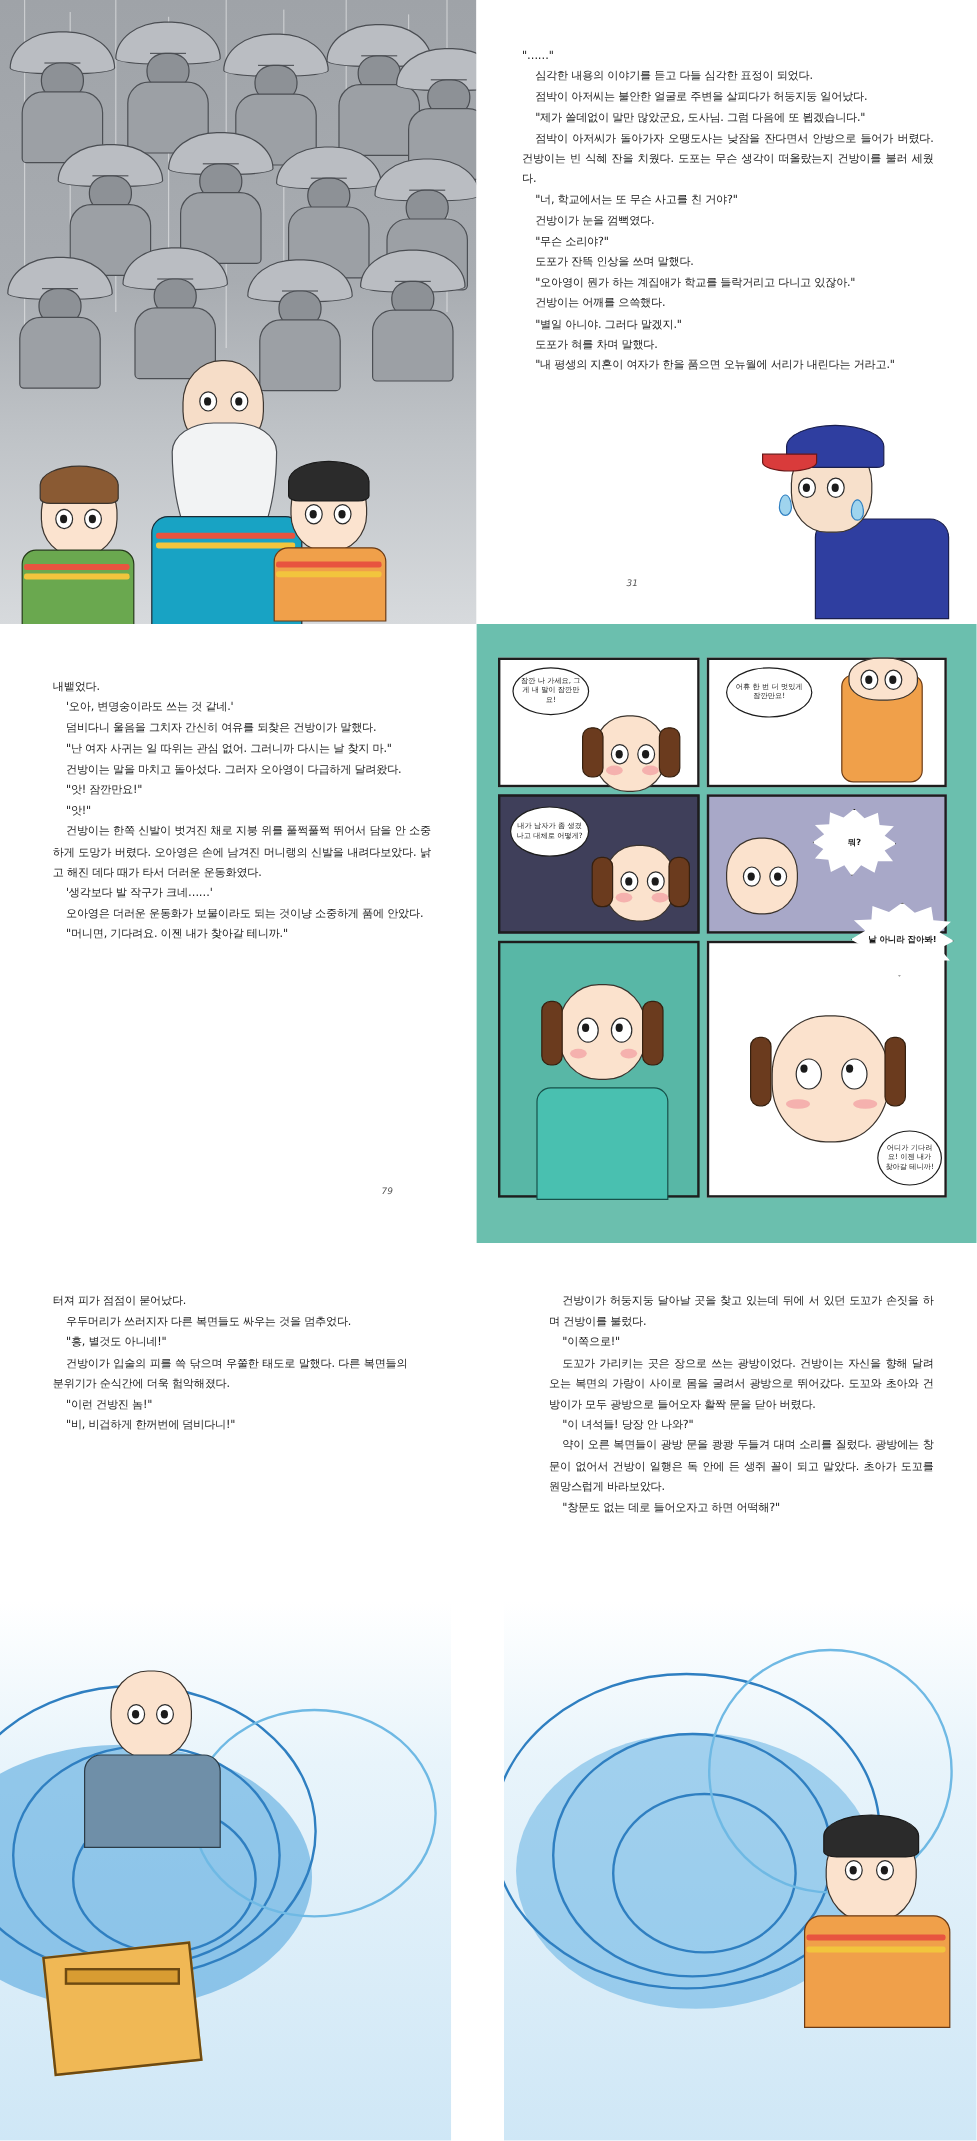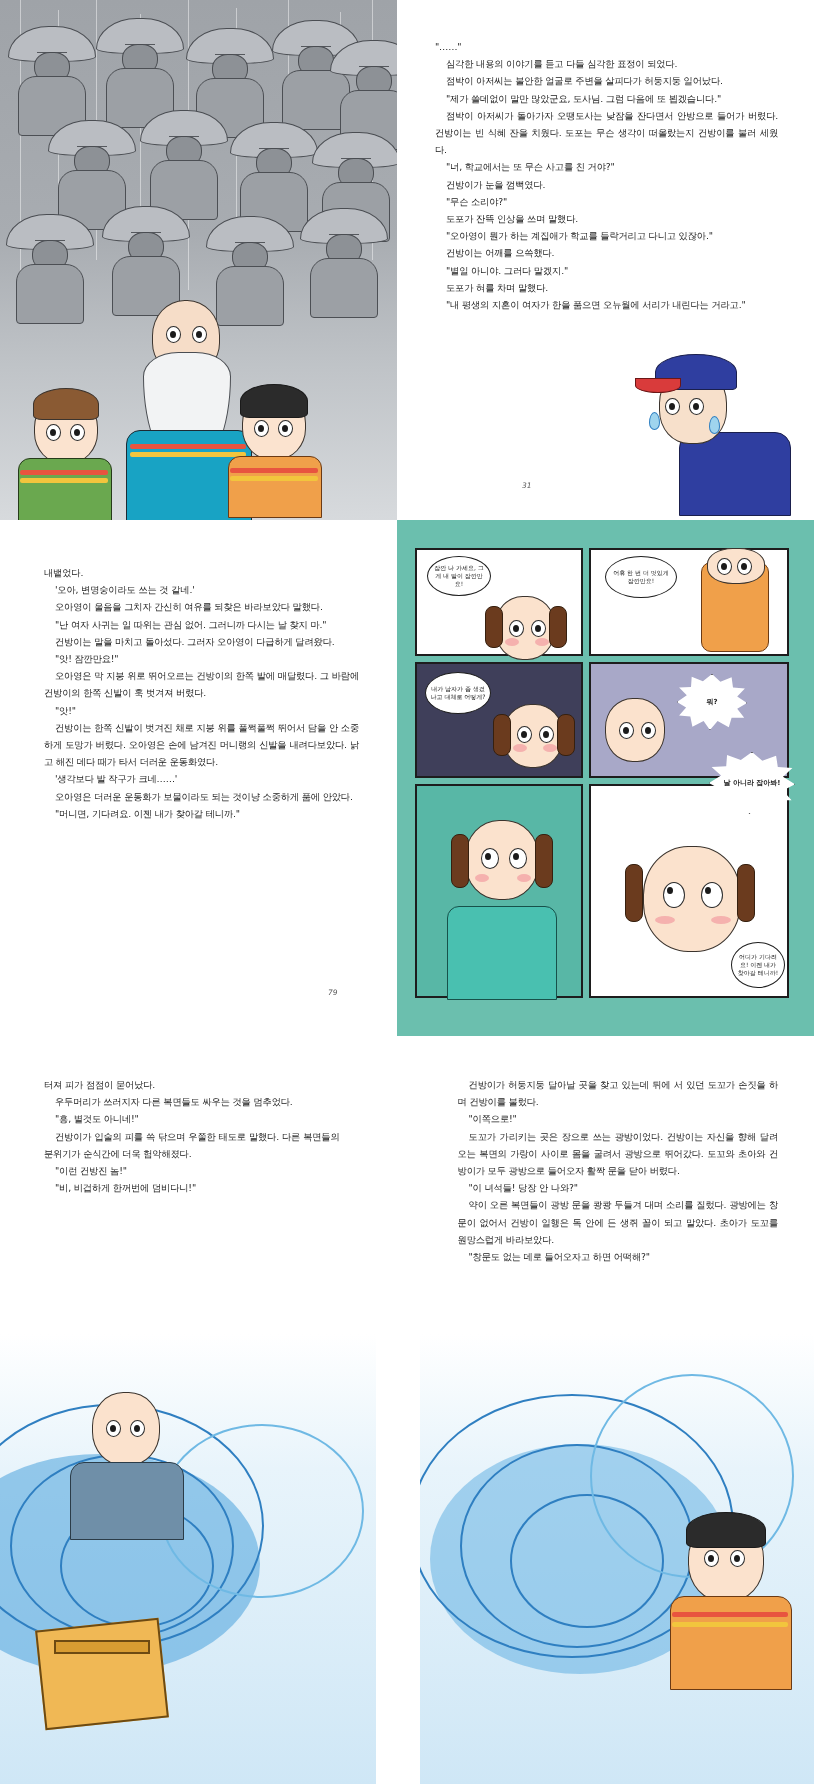--- a/index.html
+++ b/index.html
@@ -460,33 +460,32 @@
     </div>
   </div>
 
   <div class="spread spread-2">
 
     <div class="page page-left">
       <div style="padding:44px 38px 0 44px;">
         <div class="textbody">
           <p class="noindent">내뱉었다.</p>
           <p>'오아, 변명숭이라도 쓰는 것 같네.'</p>
-          <p>오아영이 울음을 그치자 간신히 여유를 되찾은 바라보았다 말했다.</p>
+          <p>덤비다니 울음을 그치자 간신히 여유를 되찾은 건방이가 말했다.</p>
           <p>"난 여자 사귀는 일 따위는 관심 없어. 그러니까 다시는 날 찾지 마."</p>
           <p>건방이는 말을 마치고 돌아섰다. 그러자 오아영이 다급하게 달려왔다.</p>
           <p>"앗! 잠깐만요!"</p>
-          <p>오아영은 막 지붕 위로 뛰어오르는 건방이의 한쪽 발에 매달렸다. 그 바람에 건방이의 한쪽 신발이 훅 벗겨져 버렸다.</p>
           <p>"앗!"</p>
           <p>건방이는 한쪽 신발이 벗겨진 채로 지붕 위를 풀쩍풀쩍 뛰어서 담을 안 소중하게 도망가 버렸다. 오아영은 손에 남겨진 머니랭의 신발을 내려다보았다. 낡고 해진 데다 때가 타서 더러운 운동화였다.</p>
           <p>'생각보다 발 작구가 크네……'</p>
           <p>오아영은 더러운 운동화가 보물이라도 되는 것이냥 소중하게 품에 안았다.</p>
           <p>"머니면, 기다려요. 이젠 내가 찾아갈 테니까."</p>
         </div>
       </div>
-      <div class="pagenum" style="left:328px; top:468px;">79</div>
+      <div class="pagenum" style="left:318px; top:468px;">79</div>
     </div>
 
     <div class="page page-right">
       <div class="comic">
 
         <div class="panel" style="left:18px; top:28px; width:168px; height:108px;">
           <div class="bubble" style="left:10px; top:6px; width:64px; height:40px;">잠깐 나 가세요, 그게 내 말이 잠깐만요!</div>
           <div class="comic-girl-head" style="left:78px; top:46px;"></div>
           <div class="braid" style="left:68px; top:56px;"></div>
           <div class="braid" style="left:132px; top:56px;"></div>

